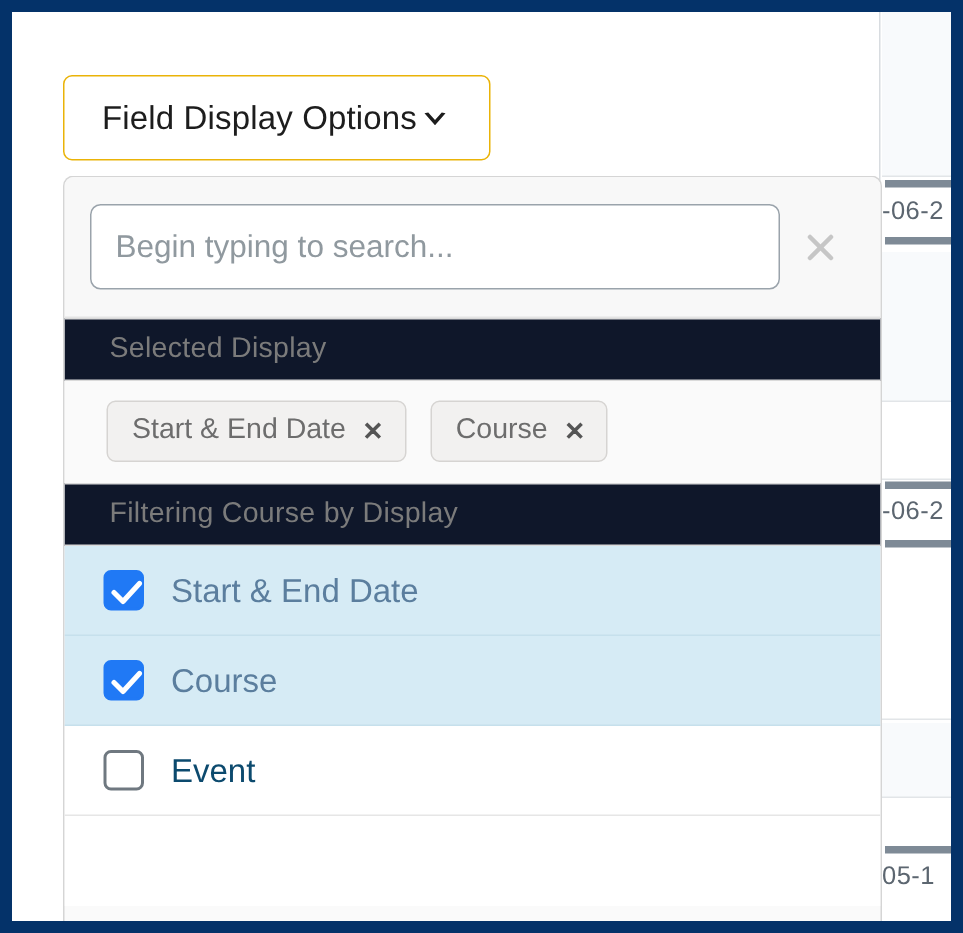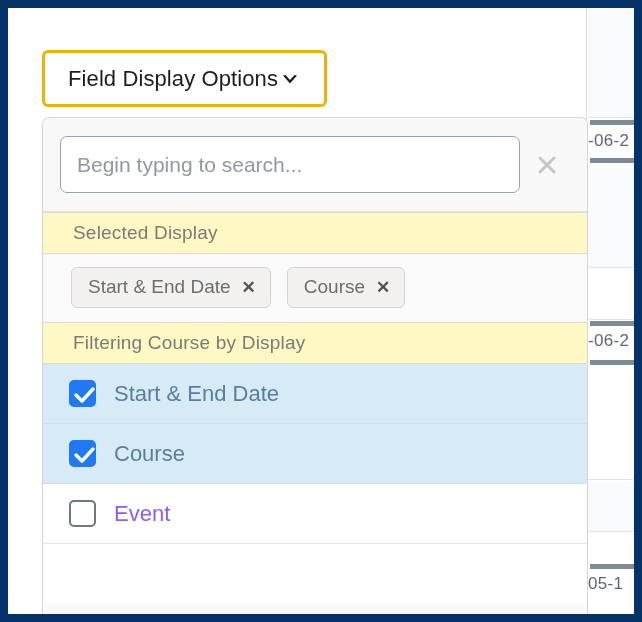--- a/index.html
+++ b/index.html
@@ -69,21 +69,21 @@
 
   
   #field-display-button {
     position: absolute;
     left: 34px;
     top: 42px;
     width: 285px;
     height: 57px;
     box-sizing: border-box;
     background: #ffffff;
-    border: 3px solid #eab308;
+    border: 1px solid #eab308;
     border-radius: 6px;
     display: flex;
     align-items: center;
     justify-content: center;
     cursor: pointer;
     z-index: 5;
   }
   #field-display-button .btn-label {
     font-size: 22px;
     color: #1d1d1d;
@@ -143,21 +143,21 @@
     margin-left: 14px;
     width: 26px;
     height: 26px;
     cursor: pointer;
     line-height: 0;
   }
 
   
   .section-header {
     height: 42px;
-    background: #fef9c3;
+    background: #0f172a;
     border-top: 1px solid #dadada;
     border-bottom: 1px solid #dadada;
     display: flex;
     align-items: center;
     padding-left: 30px;
     box-sizing: border-box;
     font-size: 19px;
     color: #7b7b7b;
     letter-spacing: 0.2px;
   }
@@ -230,21 +230,21 @@
     left: 3px;
     top: 4px;
     display: none;
   }
   .option-row.checked .checkbox svg {
     display: block;
   }
   .option-label {
     margin-left: 18px;
     font-size: 22px;
-    color: #8b5cf6;
+    color: #0c4a6e;
   }
   .option-row.checked .option-label {
     color: #5b7e9e;
   }
   #trailing-empty-row {
     height: 60px;
     background: #ffffff;
   }
 </style>
 </head>

